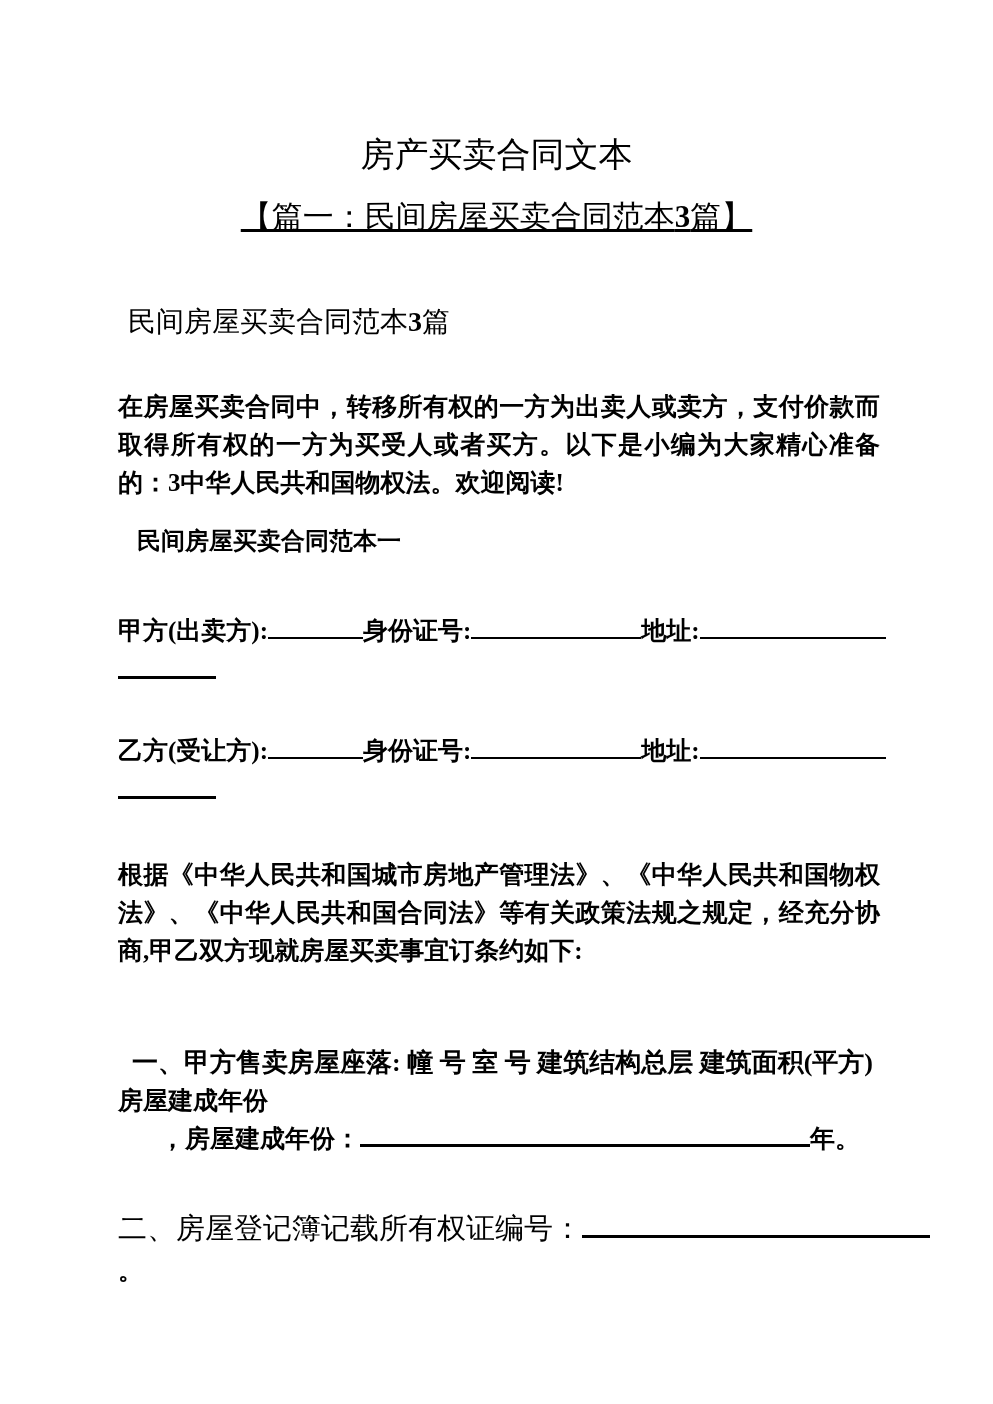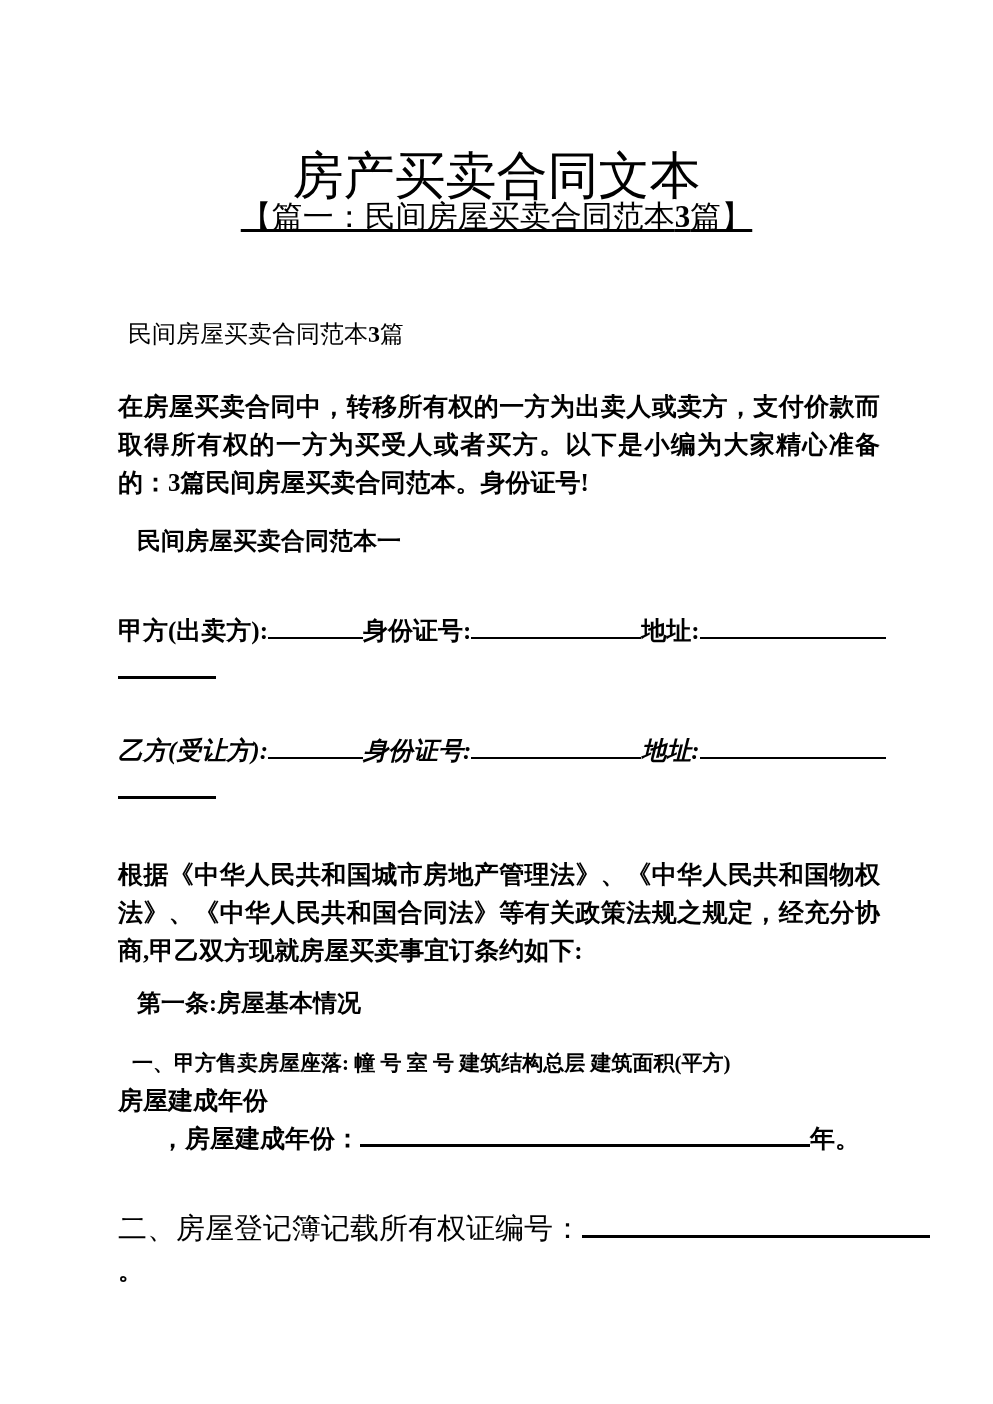--- a/index.html
+++ b/index.html
@@ -10,37 +10,37 @@
     background: #ffffff;
     color: #000000;
     font-family: "Liberation Serif", "DejaVu Serif", serif;
     overflow: hidden;
   }
   .abs { position: absolute; }
 
   .title {
     left: 0; right: 0; top: 112px;
     text-align: center;
-    font-size: 51px;
+    font-size: 34px;
     font-weight: 400;
     line-height: 1.2;
   }
   .subtitle {
     left: 0; right: 0; top: 196px;
     text-align: center;
     font-size: 31px;
     font-weight: 400;
     line-height: 1.35;
     text-decoration: underline;
   }
   .subtitle b, .h-sample b { font-weight: 700; }
 
   .h-sample {
-    left: 128px; top: 317px;
-    font-size: 24px;
+    left: 128px; top: 305px;
+    font-size: 28px;
     font-weight: 400;
     line-height: 34px;
   }
   .para {
     left: 118px; width: 762px;
     font-size: 25px;
     line-height: 38px;
     font-weight: 700;
     text-align: justify;
   }
@@ -61,41 +61,41 @@
   }
 
   .row {
     left: 118px;
     font-size: 25px;
     font-weight: 700;
     line-height: 38px;
     white-space: nowrap;
   }
   .row-a { top: 612px; }
-  .row-b { top: 732px; font-style: italic; }
+  .row-b { top: 732px; }
   .cont-a { top: 652px; }
   .cont-b { top: 772px; }
 
   .blank {
     display: inline-block;
     height: 24px;
     border-bottom: 2px solid #000000;
     vertical-align: baseline;
   }
   .thick { border-bottom-width: 3px; }
   .w-small { width: 95px; }
   .w-mid   { width: 170px; }
   .w-tail  { width: 186px; }
   .w-cont  { width: 98px; }
   .w-year  { width: 450px; }
   .w-code  { width: 348px; }
 
   .l-zuoluo {
     left: 118px; top: 1044px; width: 775px;
-    font-size: 21px; font-weight: 700; line-height: 38px;
+    font-size: 26px; font-weight: 700; line-height: 38px;
     text-indent: 14px; white-space: nowrap;
   }
   .l-yongtu {
     left: 118px; top: 1082px;
     font-size: 25px; font-weight: 700; line-height: 38px;
   }
   .l-nianfen {
     left: 118px; top: 1120px;
     font-size: 25px; font-weight: 700; line-height: 38px;
     white-space: nowrap;
@@ -120,42 +120,41 @@
 
   <div class="abs subtitle">
     <span>【篇一：民间房屋买卖合同范本</span><b>3</b><span>篇】</span>
   </div>
 
   <div class="abs h-sample">
     <span>民间房屋买卖合同范本</span><b>3</b><span>篇</span>
   </div>
 
   <div class="abs para p-intro">
-    <span>在房屋买卖合同中，转移所有权的一方为出卖人或卖方，支付价款而取得所有权的一方为买受人或者买方。以下是小编为大家精心准备的：</span><b>3</b><span>篇民间房屋买卖合同范本。身份证号!</span>
+    <span>在房屋买卖合同中，转移所有权的一方为出卖人或卖方，支付价款而取得所有权的一方为买受人或者买方。以下是小编为大家精心准备的：</span><b>3</b><span>中华人民共和国物权法。欢迎阅读!</span>
   </div>
 
   <div class="abs h-one">民间房屋买卖合同范本一</div>
 
   <div class="abs row row-a">
     <span>甲方(出卖方):</span><span class="blank w-small"></span><span>身份证号:</span><span class="blank w-mid"></span><span>地址:</span><span class="blank w-tail"></span>
   </div>
   <div class="abs row cont-a">
     <span class="blank thick w-cont"></span>
   </div>
 
   <div class="abs row row-b">
     <span>乙方(受让方):</span><span class="blank w-small"></span><span>身份证号:</span><span class="blank w-mid"></span><span>地址:</span><span class="blank w-tail"></span>
   </div>
   <div class="abs row cont-b">
     <span class="blank thick w-cont"></span>
   </div>
 
   <div class="abs para p-basis">根据《中华人民共和国城市房地产管理法》、《中华人民共和国物权法》、《中华人民共和国合同法》等有关政策法规之规定，经充分协商,甲乙双方现就房屋买卖事宜订条约如下:</div>
 
-  <div class="abs h-art">第一条:房屋基本情况</div>
 
   <div class="abs l-zuoluo">一、甲方售卖房屋座落: 幢 号 室 号 建筑结构总层 建筑面积(平方)</div>
   <div class="abs l-yongtu">房屋建成年份</div>
 
   <div class="abs l-nianfen">
     <span>，房屋建成年份：</span><span class="blank thick w-year"></span><span>年。</span>
   </div>
 
   <div class="abs l-bianhao">
     <span>二、房屋登记簿记载所有权证编号：</span><span class="blank thick w-code"></span>

